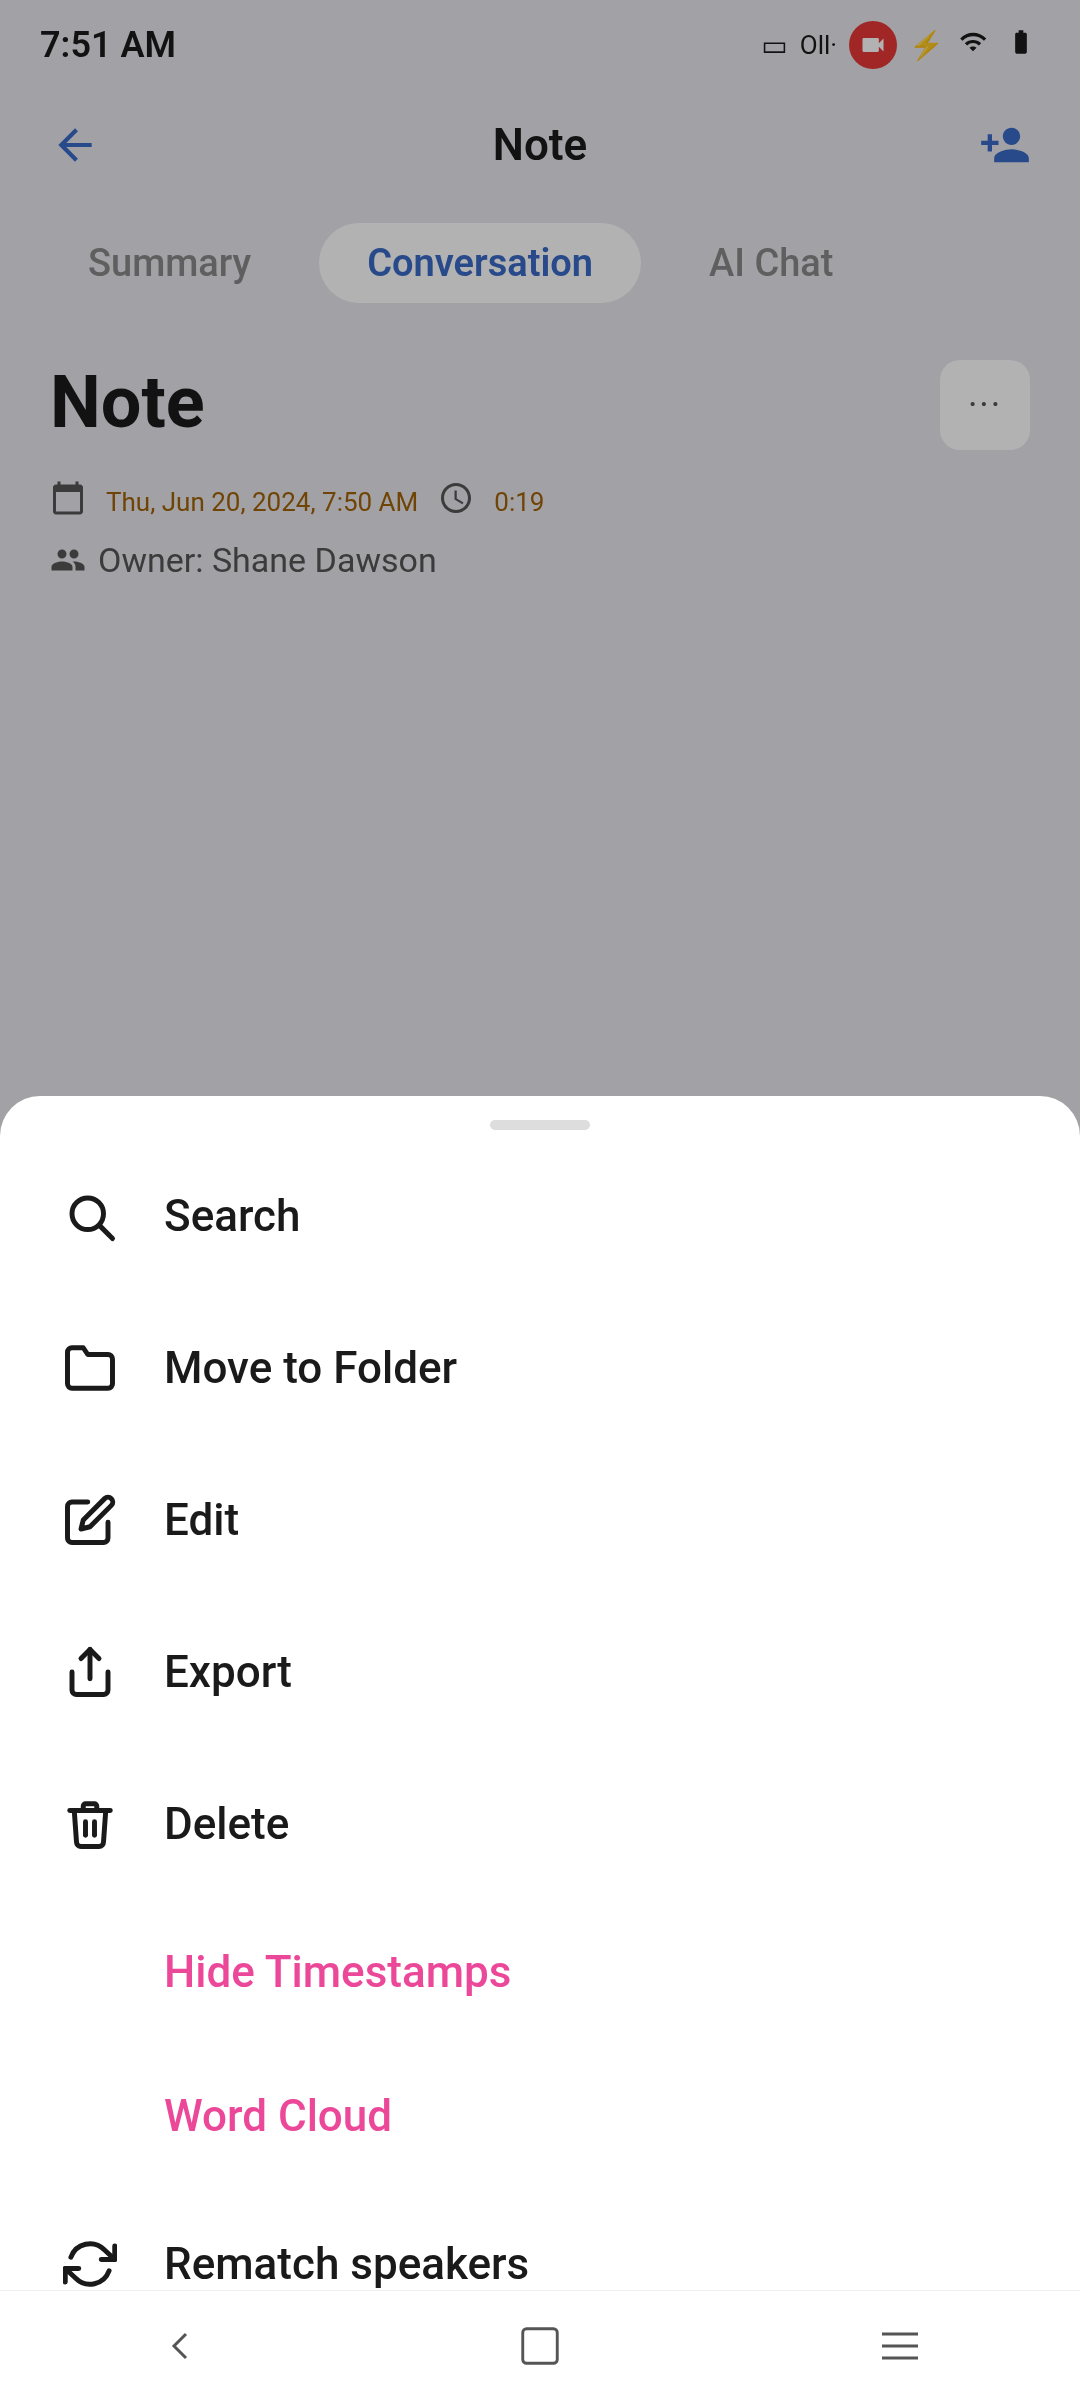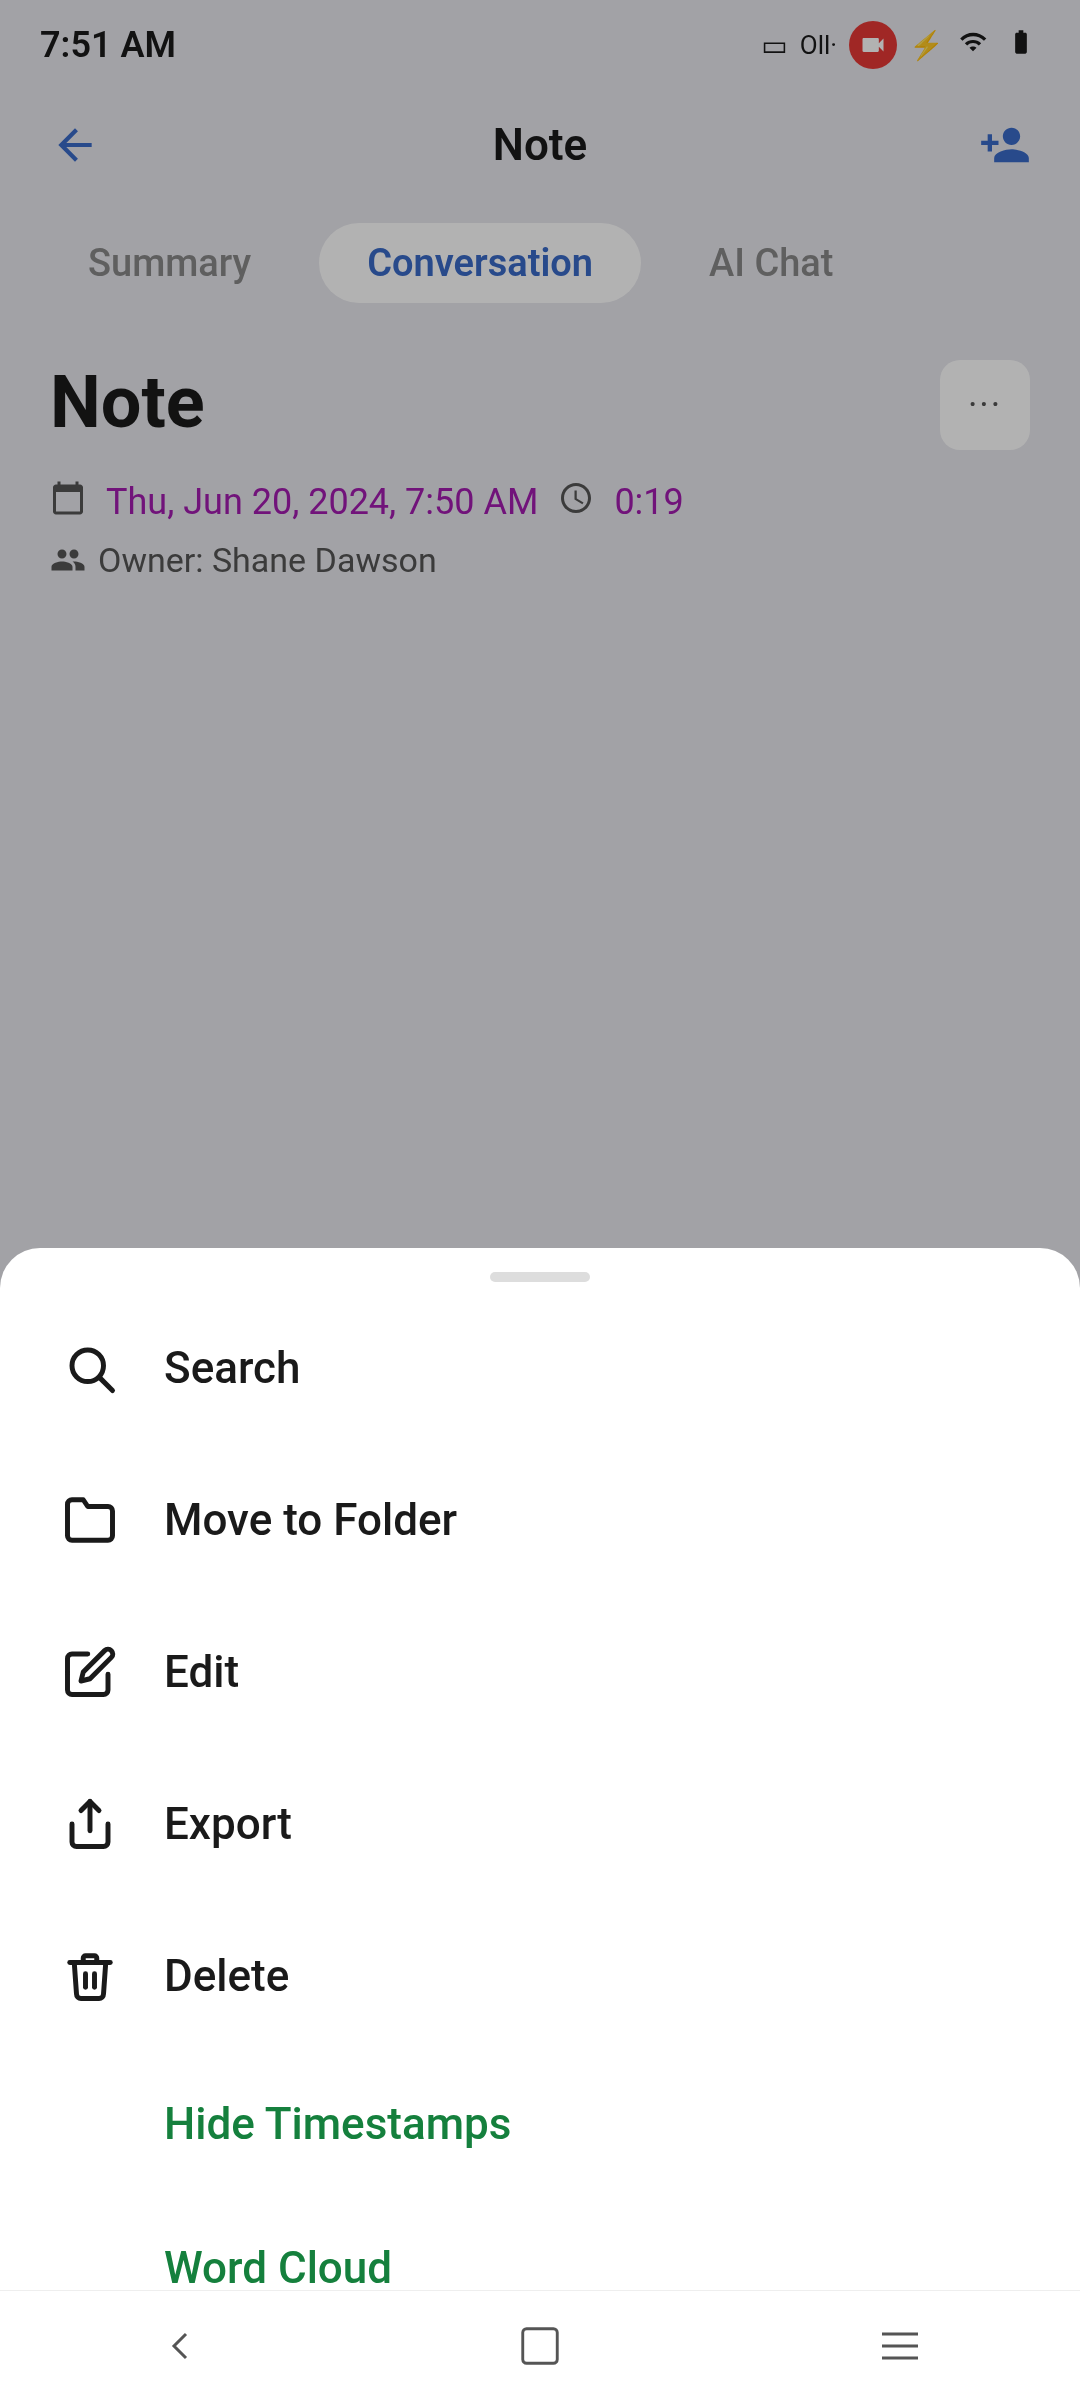--- a/index.html
+++ b/index.html
@@ -187,22 +187,22 @@
       display: flex;
       align-items: center;
       gap: 20px;
       margin-top: 16px;
     }
 
     .note-meta-item {
       display: flex;
       align-items: center;
       gap: 10px;
-      font-size: 36px;
-      color: #a21caf;
+      font-size: 26px;
+      color: #a16207;
     }
 
     .note-meta-icon {
       font-size: 34px;
       color: #555;
     }
 
     .note-owner {
       font-size: 34px;
       color: #555;
@@ -273,21 +273,21 @@
 
     .menu-label {
       font-size: 44px;
       font-weight: 500;
       color: #1a1a1a;
     }
 
     .menu-label-no-icon {
       font-size: 44px;
       font-weight: 500;
-      color: #15803d;
+      color: #ec4899;
       padding: 46px 60px 46px 164px;
       cursor: pointer;
     }
 
     
     .bottom-nav {
       position: absolute;
       bottom: 0;
       left: 0;
       width: 100%;
@@ -452,20 +452,30 @@
       </svg>
     </div>
     <span class="menu-label">Delete</span>
   </div>
 
   <div class="menu-label-no-icon">Hide Timestamps</div>
 
   <div class="menu-label-no-icon">Word Cloud</div>
 
 
+  <div class="sheet-menu-item">
+    <div class="menu-icon">
+      <svg viewBox="0 0 24 24" fill="none" stroke="#1a1a1a" stroke-width="2.2" stroke-linecap="round" stroke-linejoin="round">
+        <polyline points="23 4 23 10 17 10"></polyline>
+        <polyline points="1 20 1 14 7 14"></polyline>
+        <path d="M3.51 9a9 9 0 0 1 14.85-3.36L23 10M1 14l4.64 4.36A9 9 0 0 0 20.49 15"></path>
+      </svg>
+    </div>
+    <span class="menu-label">Rematch speakers</span>
+  </div>
 
   <div class="bottom-nav">
     <div class="bottom-nav-btn">
       <svg width="48" height="48" viewBox="0 0 24 24" fill="none" stroke="#555" stroke-width="1.5">
         <polyline points="15 18 9 12 15 6"></polyline>
       </svg>
     </div>
     <div class="bottom-nav-btn">
       <svg width="46" height="46" viewBox="0 0 24 24" fill="none" stroke="#555" stroke-width="1.5">
         <rect x="3" y="3" width="18" height="18" rx="2"></rect>

